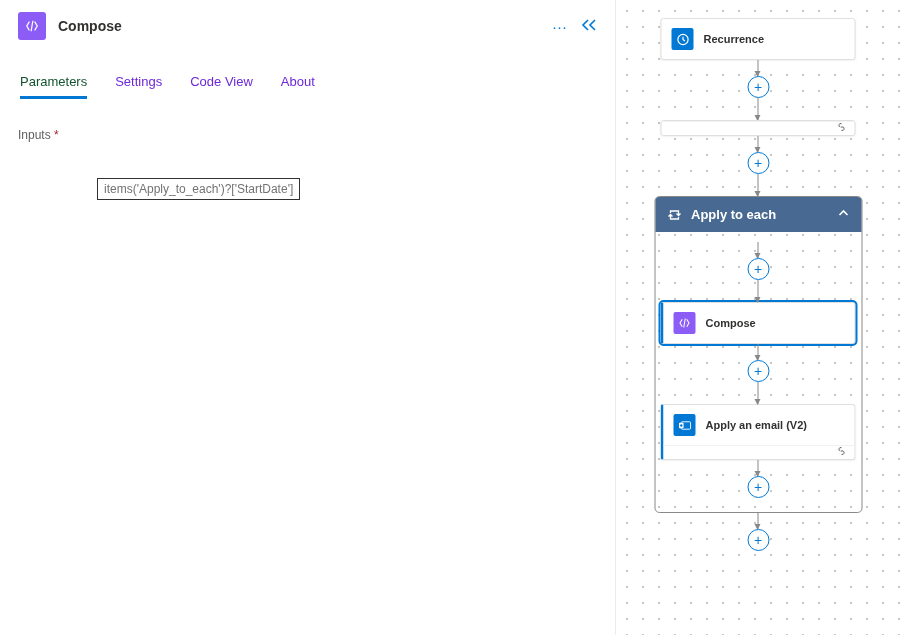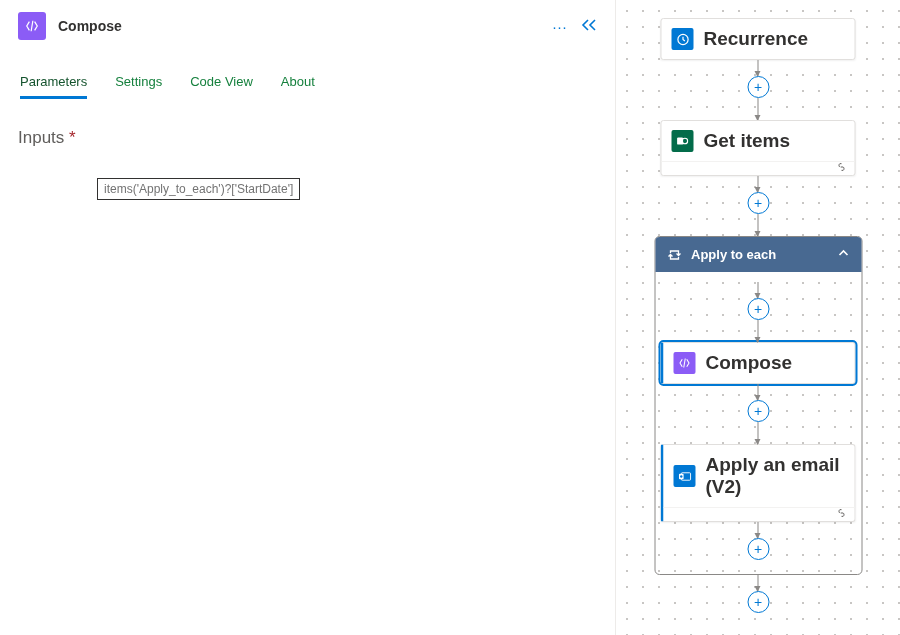--- a/index.html
+++ b/index.html
@@ -54,39 +54,39 @@
       display: flex;
       gap: 28px;
       margin-top: 20px;
       border-bottom: 1px solid transparent;
       padding-left: 2px;
     }
     .tab {
       padding: 6px 0 10px 0;
       font-size: 13px;
       cursor: pointer;
-      color: #15803d;
+      color: #6d28d9;
       position: relative;
     }
     .tab.active {
       color: #14532d;
       font-weight: 400;
     }
     .tab.active::after {
       content: "";
       position: absolute;
       left: 0; right: 0; bottom: 0;
       height: 3px;
       background: #0078d4;
     }
     .form-section {
       margin-top: 28px;
     }
     .field-label {
-      font-size: 17px;
+      font-size: 12px;
       color: #605e5c;
       margin-bottom: 3px;
     }
     .req { color: #a4262c; }
     .inputs-box {
       border: 1px solid #8a8886;
       min-height: 28px;
       padding: 3px 4px;
       display: flex;
       align-items: center;
@@ -157,21 +157,21 @@
       border: 1px solid #e1dfdd;
       box-shadow: 0 1px 2px rgba(0,0,0,0.06);
       border-radius: 3px;
       position: relative;
     }
     .card-body {
       display: flex;
       align-items: center;
       gap: 10px;
       padding: 9px 10px;
-      font-size: 19px;
+      font-size: 11px;
       font-weight: 600;
     }
     .card-icon {
       width: 22px;
       height: 22px;
       border-radius: 2px;
       display: flex;
       align-items: center;
       justify-content: center;
       color: #fff;
@@ -321,29 +321,20 @@
         </div>
         <span>Recurrence</span>
       </div>
     </div>
 
     <div class="arrow short"></div>
     <div class="plus-btn">+</div>
     <div class="arrow"></div>
 
     <div class="card">
-      <div class="card-body">
-        <div class="card-icon sharepoint-icon">
-          <svg width="12" height="12" viewBox="0 0 10 10" fill="white">
-              <rect x="0.5" y="2" width="5" height="6" rx="1"></rect>
-              <circle cx="7" cy="5" r="2.3" fill="none" stroke="white" stroke-width="1"></circle>
-            </svg>
-        </div>
-        <span>Get items</span>
-      </div>
       <div class="card-footer">
         <span class="link-icon">
           <svg width="10" height="10" viewBox="0 0 12 12" stroke="#605e5c" stroke-width="1.2" fill="none">
               <path d="M4 6a2.5 2.5 0 0 1 0-4h2M8 6a2.5 2.5 0 0 1 0 4H6M5 6h3"></path>
             </svg>
         </span>
       </div>
     </div>
 
     <div class="arrow short"></div>

